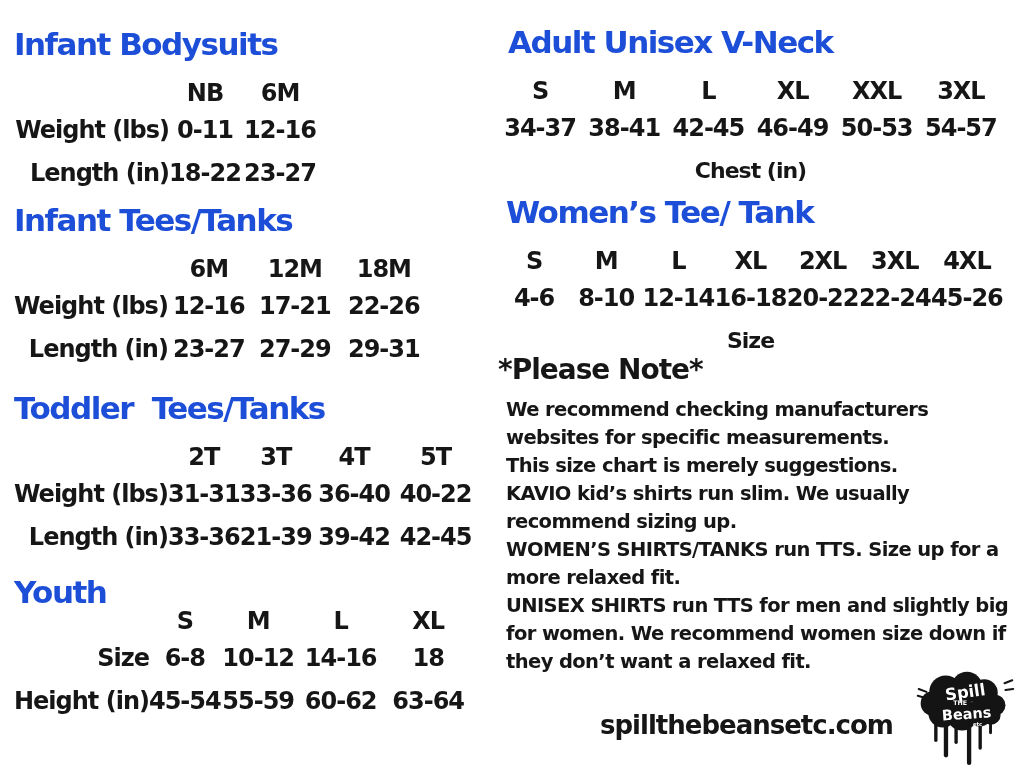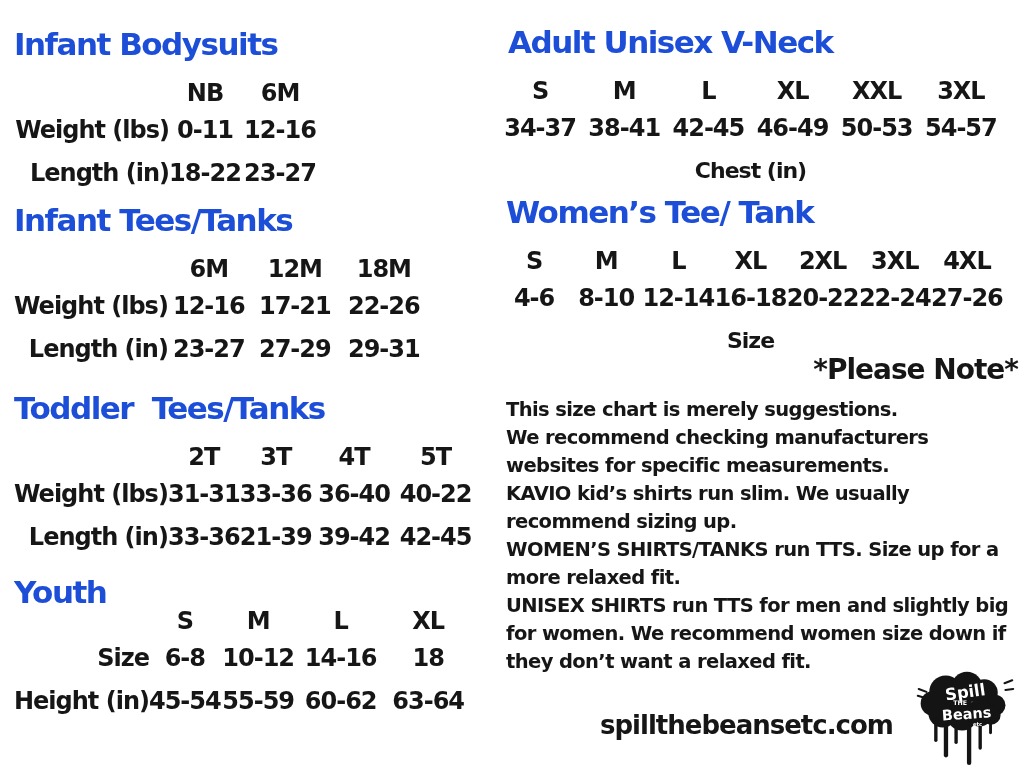--- a/index.html
+++ b/index.html
@@ -21,21 +21,21 @@
     text-align:center;vertical-align:middle;white-space:nowrap;
   }
   th{height:30px;}
   td{height:43px;}
   td.rowlabel,th.rowlabel{text-align:right;margin-top:16px;}
   .yt table{margin-top:-6px;}
   .rtable{width:505px;}
   .rtable th{height:30px;}
   .rtable td{height:43px;}
   .caption{height:30px;font-size:22px;}
-  .note-title{font-size:28px;margin:0;line-height:36px;letter-spacing:-1px;text-align:right;}
+  .note-title{font-size:28px;margin:0;line-height:36px;letter-spacing:-1px;}
   .note-body{margin-top:8px;padding-left:8px;width:505px;}
   .note-body p{margin:0;font-size:19.5px;line-height:28px;letter-spacing:-0.6px;}
   .website{
     position:absolute;top:710px;left:600px;width:310px;text-align:left;
     font-size:26px;letter-spacing:-1px;
   }
   .logo{position:absolute;right:6px;top:662px;width:106px;height:106px;}
 </style>
 </head>
 <body>
@@ -218,34 +218,34 @@
         <th>3XL</th>
         <th>4XL</th>
       </tr>
       <tr>
         <td>4-6</td>
         <td>8-10</td>
         <td>12-14</td>
         <td>16-18</td>
         <td>20-22</td>
         <td>22-24</td>
-        <td>27-26</td>
+        <td>45-26</td>
       </tr>
       <tr>
         <td class="caption" colspan="7">Size</td>
       </tr>
     </tbody>
       </table>
   </div>
 
   <div class="sec" style="top:352px">
     <h3 class="note-title">*Please Note*</h3>
     <div class="note-body">
+      <p>We recommend checking manufacturers websites for specific measurements.</p>
       <p>This size chart is merely suggestions.</p>
-      <p>We recommend checking manufacturers websites for specific measurements.</p>
       <p><span>KAVIO</span><span> kid’s shirts run slim. We usually recommend sizing up.</span></p>
       <p><span>WOMEN’S SHIRTS/TANKS</span><span> run TTS. Size up for a more relaxed fit.</span></p>
       <p><span>UNISEX SHIRTS</span><span> run TTS for men and slightly big for women. We recommend women size down if they don’t want a relaxed fit.</span></p>
     </div>
   </div>
 
 </div>
 
 <div class="website">spillthebeansetc.com</div>
 

